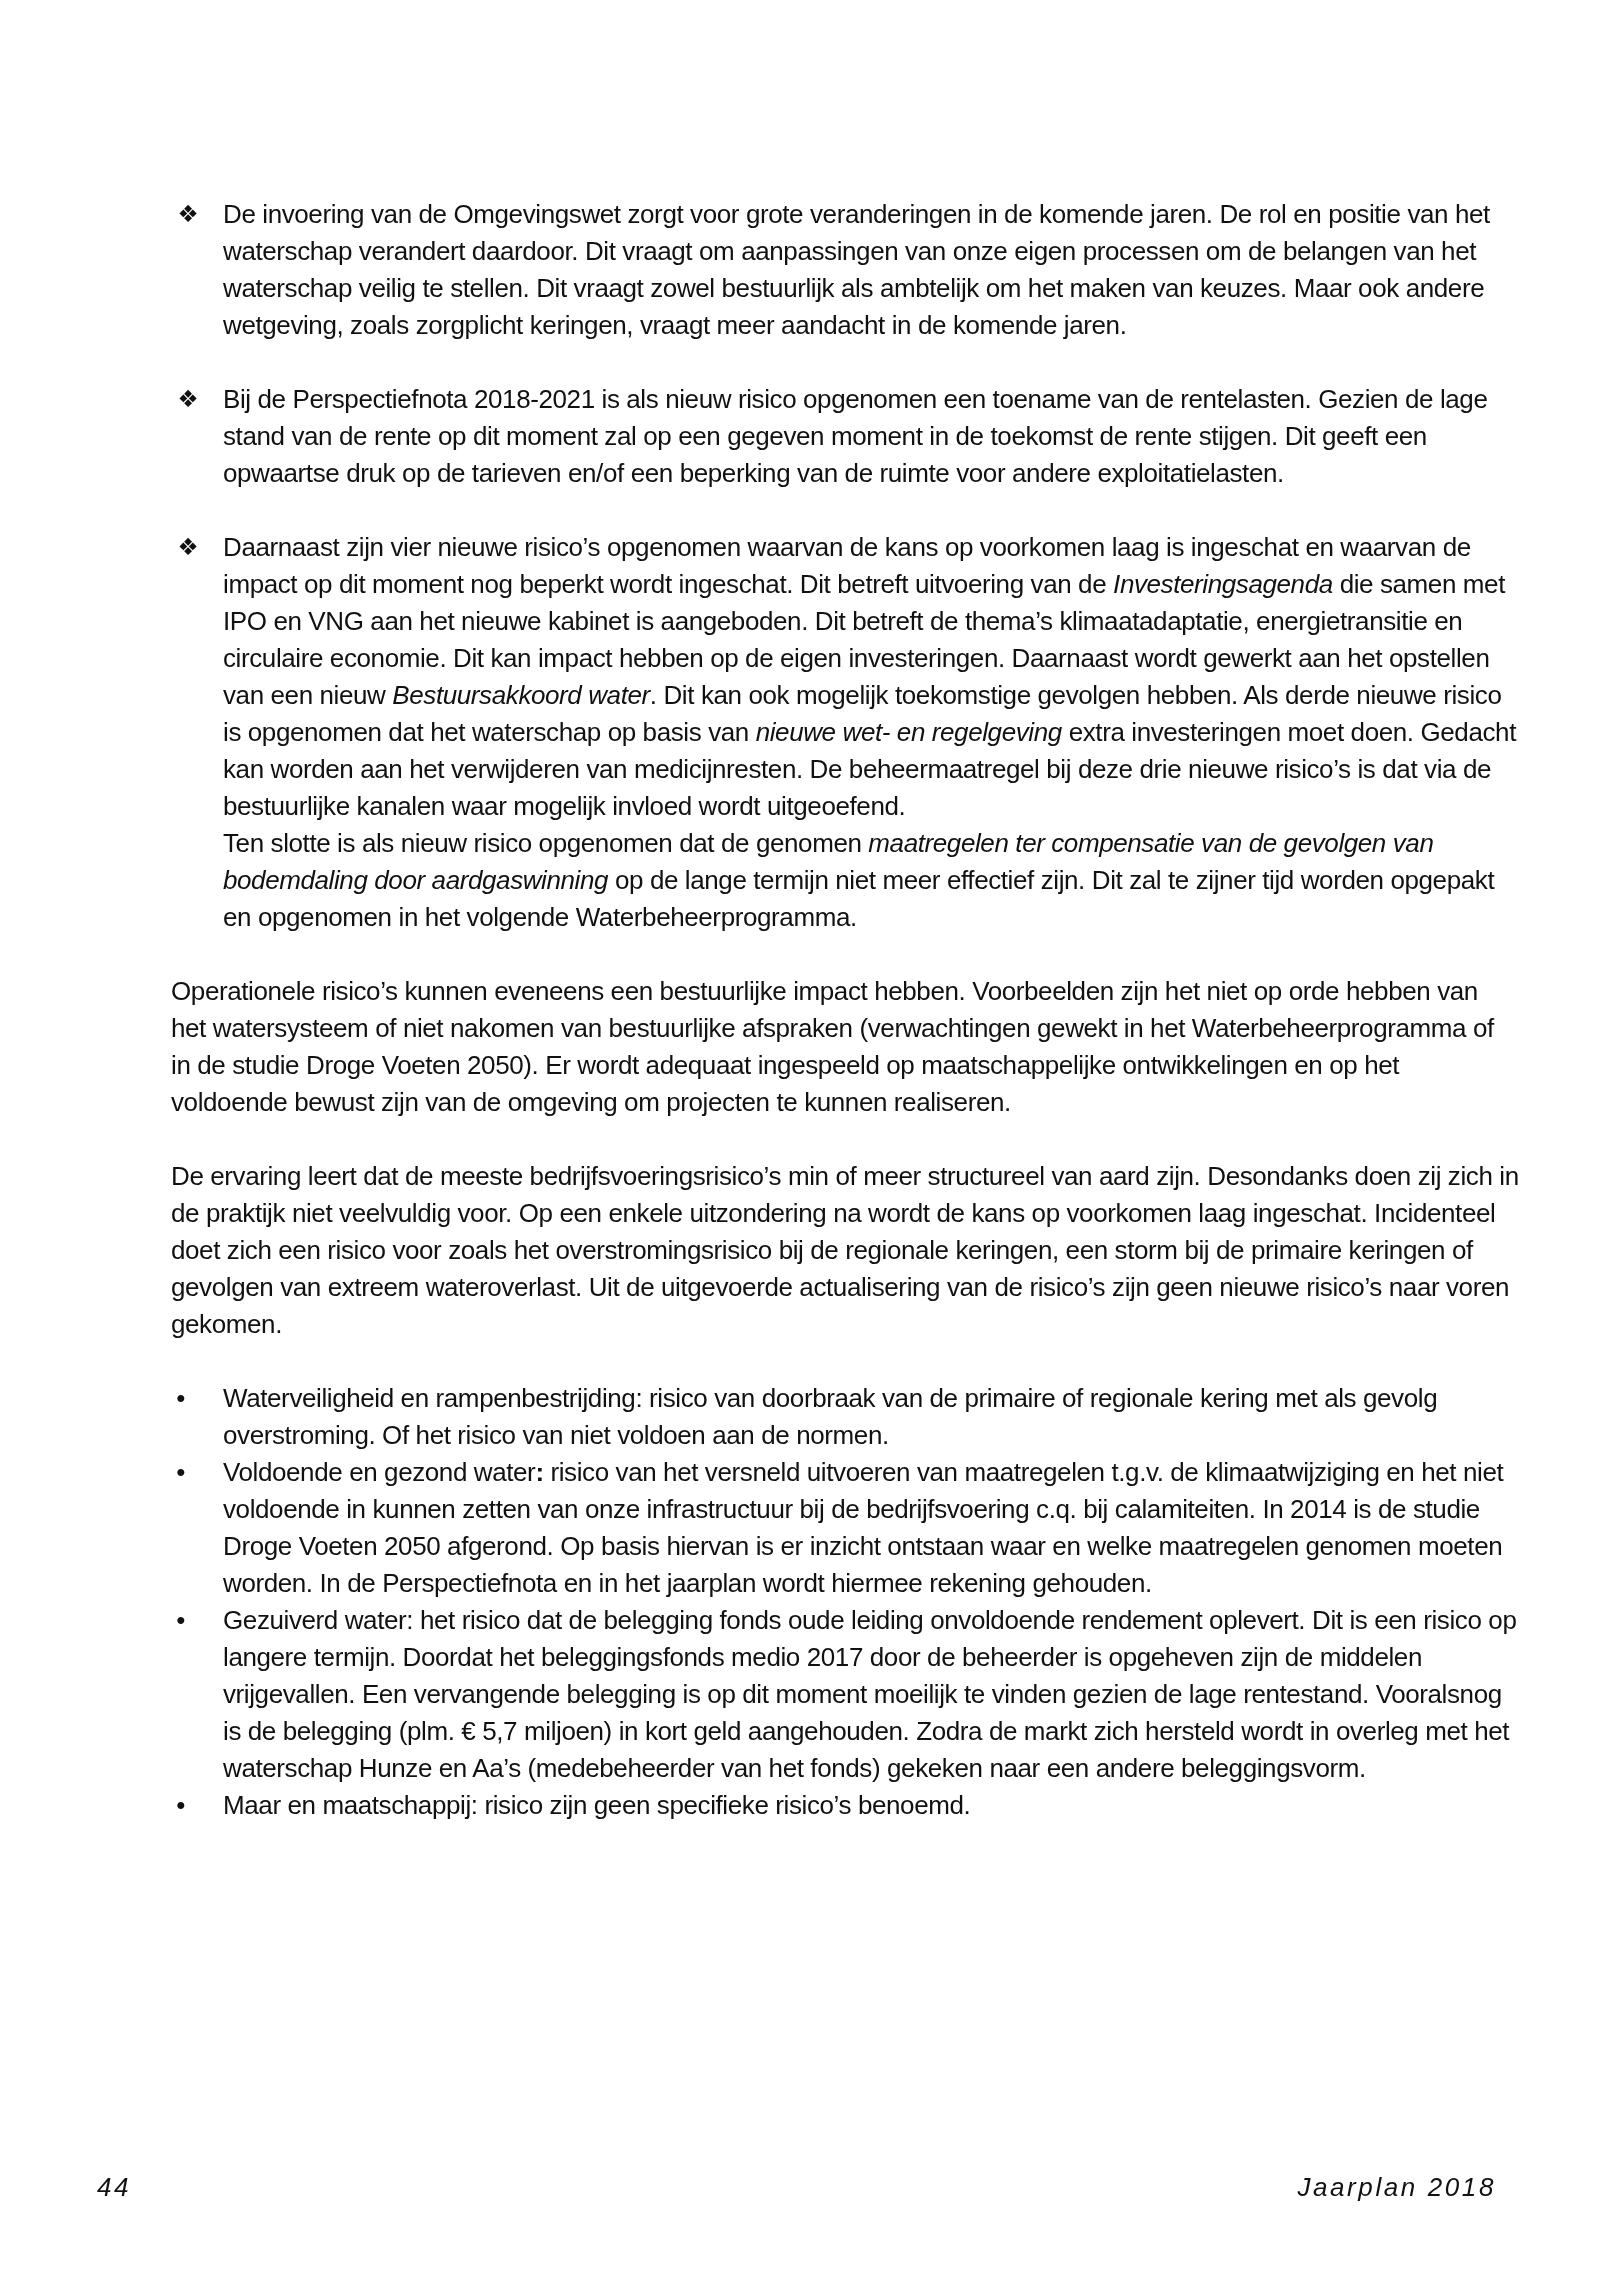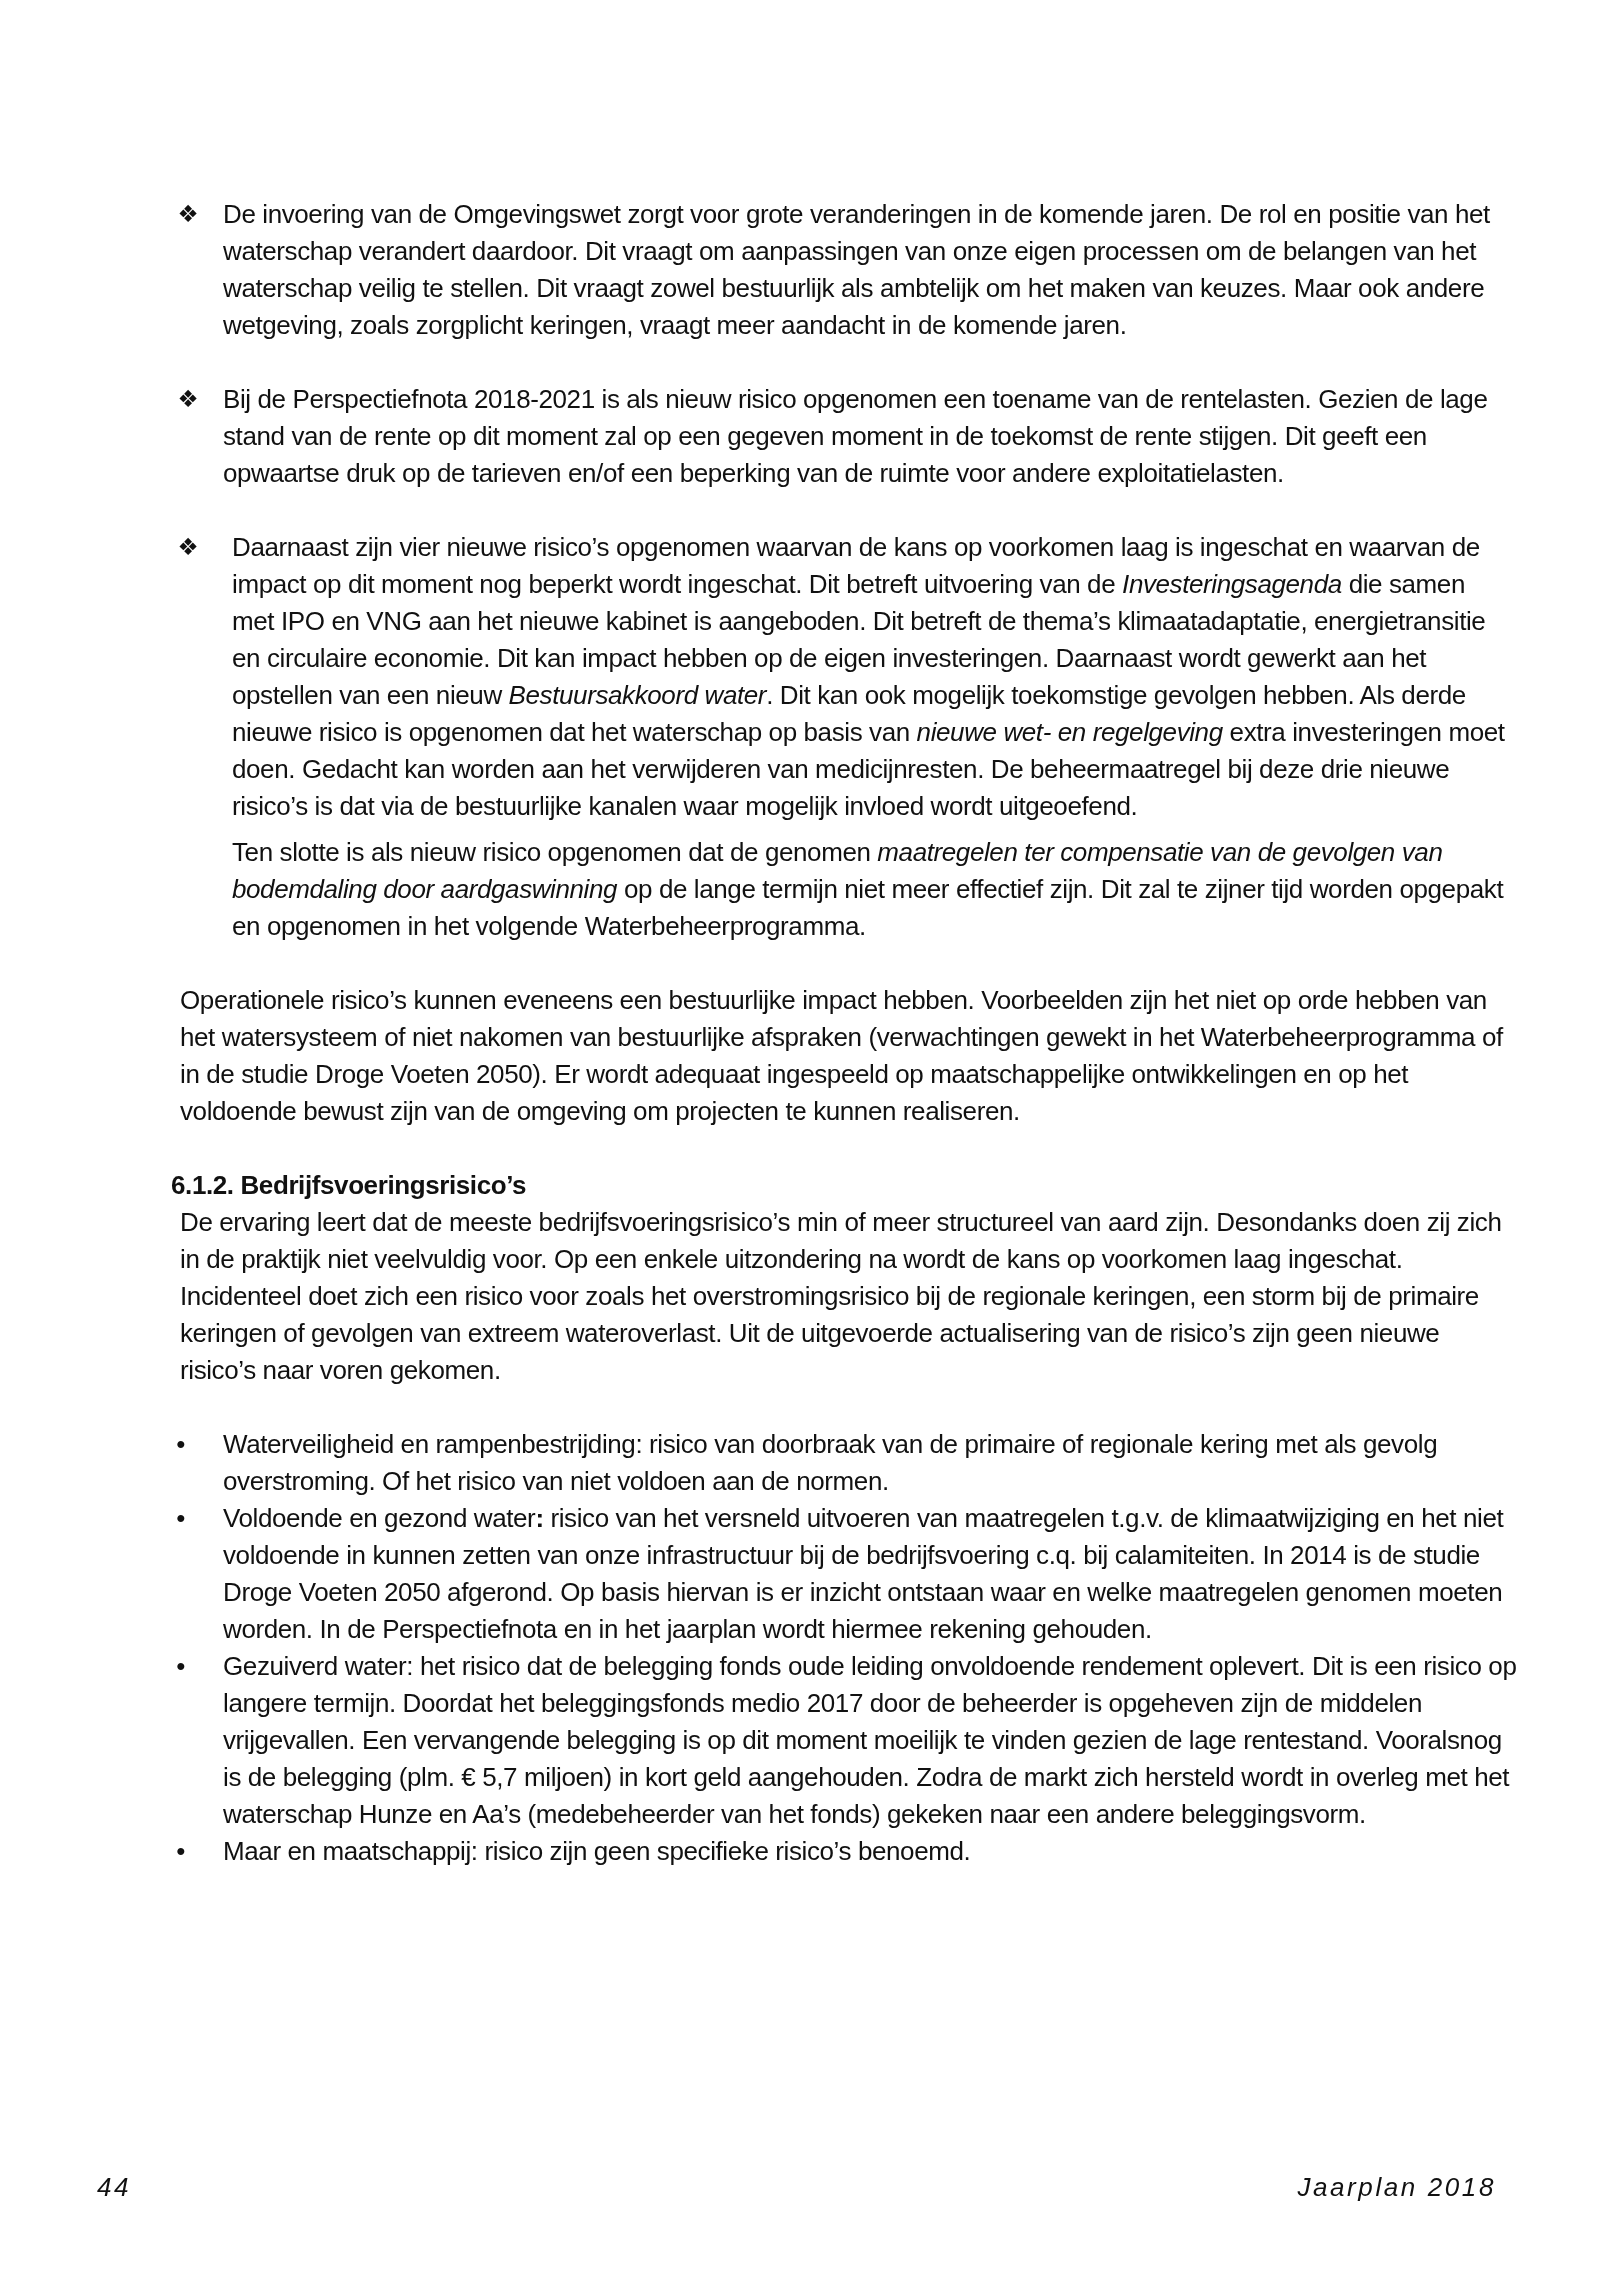--- a/index.html
+++ b/index.html
@@ -4,21 +4,21 @@
 <style>
   html, body { margin: 0; padding: 0; background: #ffffff; }
   body { width: 1623px; height: 2295px; position: relative; overflow: hidden;
          font-family: "Liberation Sans", sans-serif; color: #111; }
   .page { position: absolute; left: 0; top: 0; width: 1623px; height: 2295px; }
   .content { position: absolute; left: 171px; top: 196px; width: 1348px;
              font-size: 26px; line-height: 37px; letter-spacing: -0.4px; }
   .diamond-list { list-style: none; margin: 0; padding: 0; }
   .diamond-list li { position: relative; padding-left: 52px; margin-bottom: 37px; }
   .diamond-list li .bullet { position: absolute; left: 6.5px; top: 0; font-size: 23.6px; }
-  p { margin: 9px; }
+  p { margin: 0; }
   .para { margin-top: 0; margin-bottom: 37px; }
   .heading { font-weight: bold; margin: 0; }
   .dot-list { list-style: none; margin: 0; padding: 0; }
   .dot-list li { position: relative; padding-left: 52px; }
   .dot-list li .dot { position: absolute; left: 5.2px; top: 0; font-size: 26px; }
   .u { }
   em { font-style: italic; }
   .footer { position: absolute; top: 2172px; left: 97px; right: 111px;
             font-style: italic; font-size: 26px; letter-spacing: 2.6px; }
   .footer .left { position: absolute; left: 0; font-style: italic; }
@@ -41,21 +41,20 @@
       </li>
       <li>
         <span class="bullet">❖</span>
         <p><span>Daarnaast zijn vier nieuwe risico’s opgenomen waarvan de kans op voorkomen laag is ingeschat en waarvan de impact op dit moment nog beperkt wordt ingeschat. Dit betreft uitvoering van de </span><em>Investeringsagenda</em><span> die samen met IPO en VNG aan het nieuwe kabinet is aangeboden. Dit betreft de thema’s klimaatadaptatie, energietransitie en circulaire economie. Dit kan impact hebben op de eigen investeringen. Daarnaast wordt gewerkt aan het opstellen van een nieuw </span><em>Bestuursakkoord water</em><span>. Dit kan ook mogelijk toekomstige gevolgen hebben. Als derde nieuwe risico is opgenomen dat het waterschap op basis van </span><em>nieuwe wet- en regelgeving</em><span> extra investeringen moet doen. Gedacht kan worden aan het verwijderen van medicijnresten. De beheermaatregel bij deze drie nieuwe risico’s is dat via de bestuurlijke kanalen waar mogelijk invloed wordt uitgeoefend.</span></p>
         <p><span>Ten slotte is als nieuw risico opgenomen dat de genomen </span><em>maatregelen ter compensatie van de gevolgen van bodemdaling door aardgaswinning</em><span> op de lange termijn niet meer effectief zijn. Dit zal te zijner tijd worden opgepakt en opgenomen in het volgende Waterbeheerprogramma.</span></p>
       </li>
     </ul>
 
     <p class="para">Operationele risico’s kunnen eveneens een bestuurlijke impact hebben. Voorbeelden zijn het niet op orde hebben van het watersysteem of niet nakomen van bestuurlijke afspraken (verwachtingen gewekt in het Waterbeheerprogramma of in de studie Droge Voeten 2050). Er wordt adequaat ingespeeld op maatschappelijke ontwikkelingen en op het voldoende bewust zijn van de omgeving om projecten te kunnen realiseren.</p>
 
-    <p class="heading">6.1.2. Bedrijfsvoeringsrisico’s</p>
     <p class="para">De ervaring leert dat de meeste bedrijfsvoeringsrisico’s min of meer structureel van aard zijn. Desondanks doen zij zich in de praktijk niet veelvuldig voor. Op een enkele uitzondering na wordt de kans op voorkomen laag ingeschat. Incidenteel doet zich een risico voor zoals het overstromingsrisico bij de regionale keringen, een storm bij de primaire keringen of gevolgen van extreem wateroverlast. Uit de uitgevoerde actualisering van de risico’s zijn geen nieuwe risico’s naar voren gekomen.</p>
 
     <ul class="dot-list">
       <li>
         <span class="dot">•</span>
         <span class="u">Waterveiligheid en rampenbestrijding:</span><span> risico van doorbraak van de primaire of regionale kering met als gevolg overstroming. Of het risico van niet voldoen aan de normen.</span>
       </li>
       <li>
         <span class="dot">•</span>
         <span class="u">Voldoende en gezond water</span><b class="u">:</b><span> risico van het versneld uitvoeren van maatregelen t.g.v. de klimaatwijziging en het niet voldoende in kunnen zetten van onze infrastructuur bij de bedrijfsvoering c.q. bij calamiteiten. In 2014 is de studie Droge Voeten 2050 afgerond. Op basis hiervan is er inzicht ontstaan waar en welke maatregelen genomen moeten worden. In de Perspectiefnota en in het jaarplan wordt hiermee rekening gehouden.</span>

